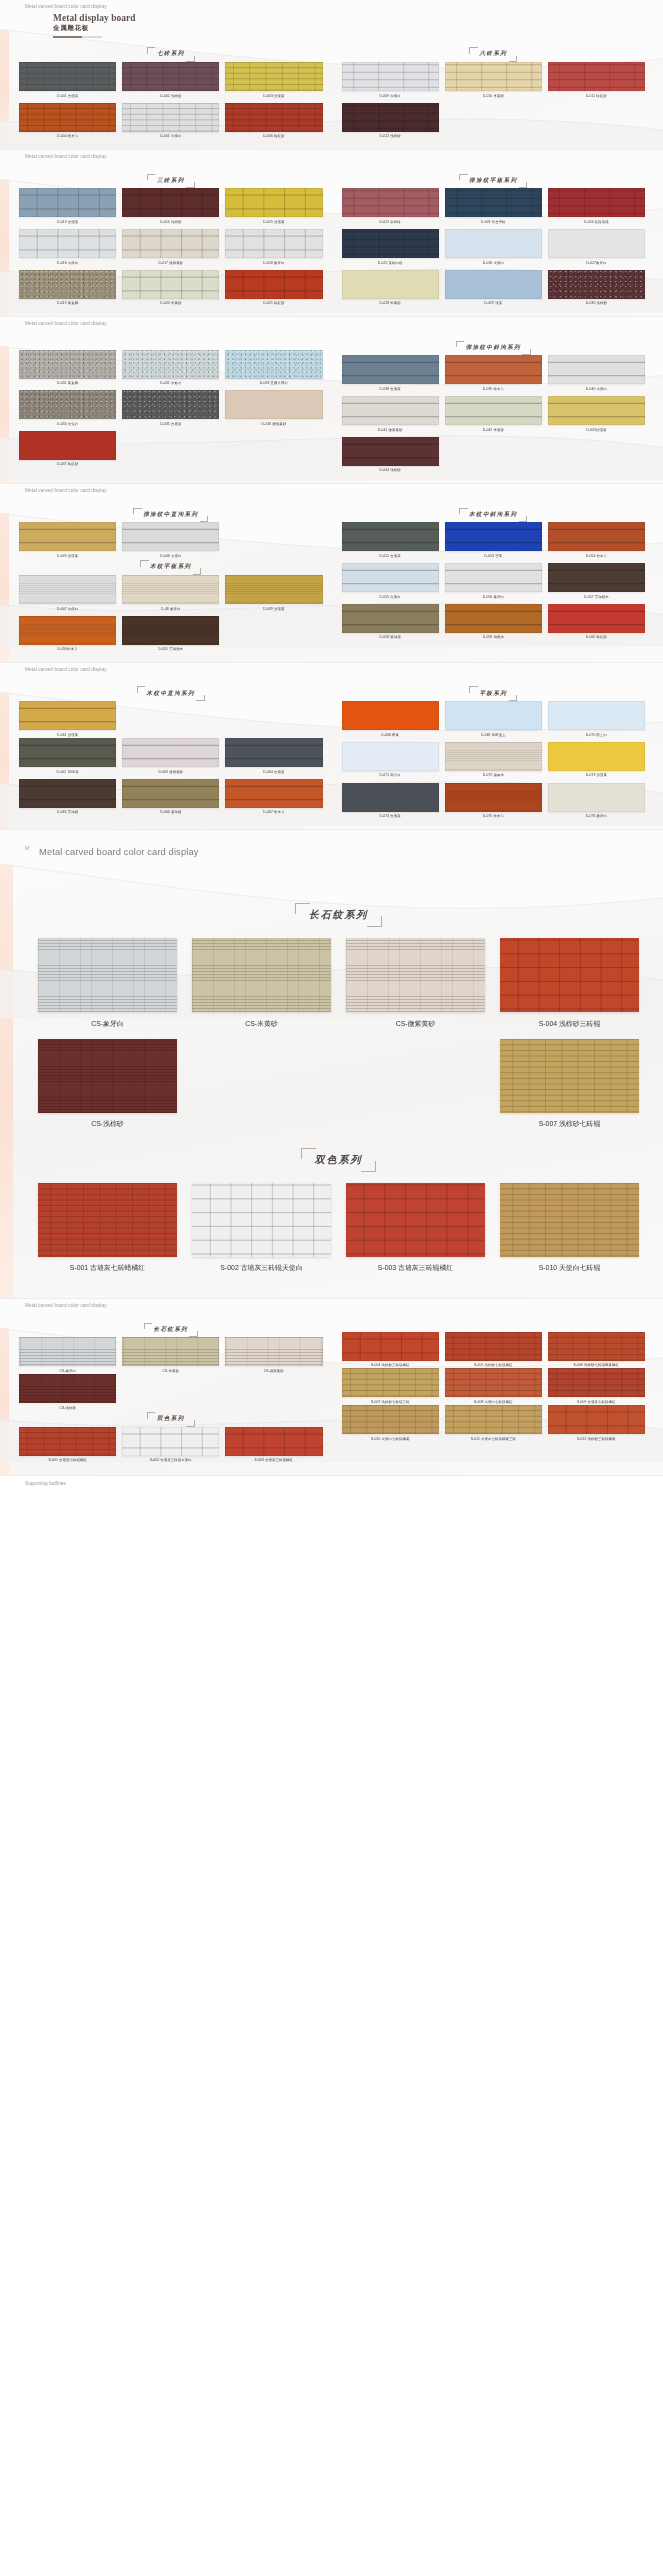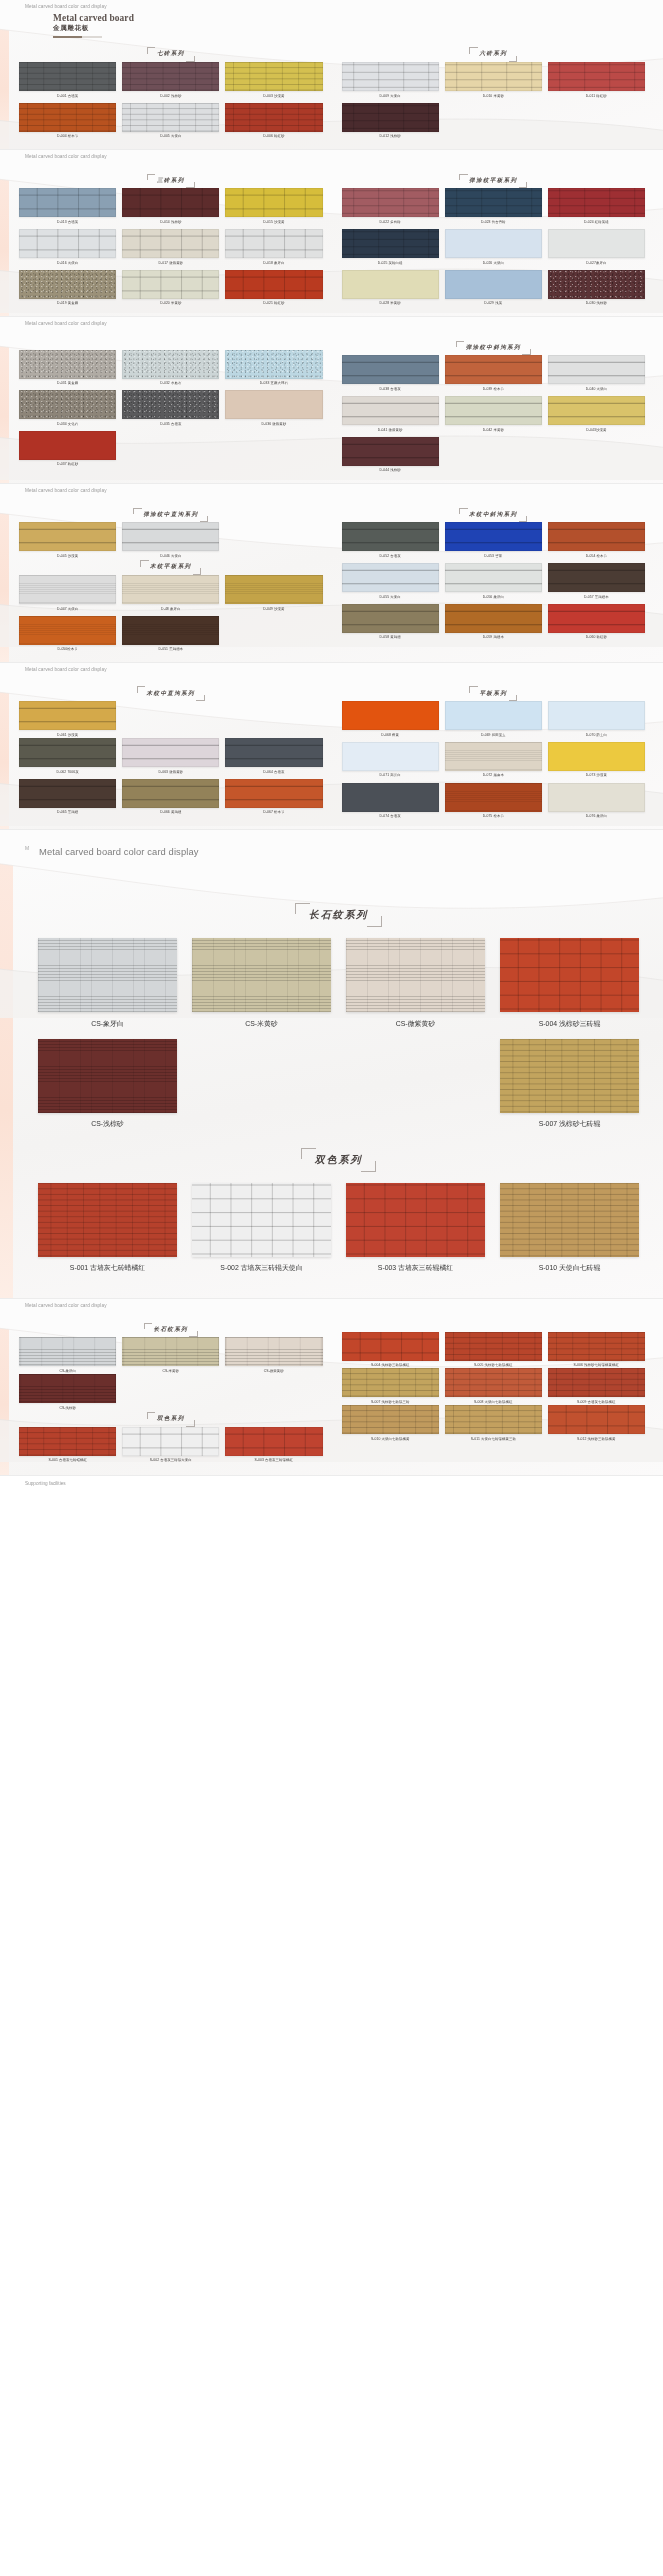--- a/index.html
+++ b/index.html
@@ -172,21 +172,21 @@
     <div class="swoosh" style="top:0;height:163px">
  <svg viewBox="0 0 1060 260" preserveAspectRatio="none">
   <path d="M0,46.8 C280,78 620,135.20000000000002 1060,93.6 L1060,0 L0,0 Z" fill="#fcfcfc"></path>
   <path d="M0,46.8 C280,78 620,135.20000000000002 1060,93.6" fill="none" stroke="#e8e6e4" stroke-width="1"></path>
   <path d="M0,192.4 C300,223.6 700,161.2 1060,208 L1060,260 L0,260 Z" fill="#f2f1f0" opacity=".8"></path>
   <path d="M0,192.4 C300,223.6 700,161.2 1060,208" fill="none" stroke="#e6e4e2" stroke-width="1"></path>
  </svg>
       </div>
     <div class="breadcrumb">Metal carved board color card display</div>
     <div class="hero">
-        <div class="hero-en">Metal carved board</div>
+        <div class="hero-en">Metal display board</div>
         <div class="hero-cn">金属雕花板</div>
         <div class="hero-rule"></div>
       </div>
     <div style="display:flex;gap:19px;margin-top:35px;">
       <div class="col-area" style="flex:1;">
           <div class="series-wrap">
     <span class="series">七砖系列</span></div>
           <div class="grid">
             <div class="card">
     <div class="sw tx-brick" style="background-color:#5a5d5f"></div>

